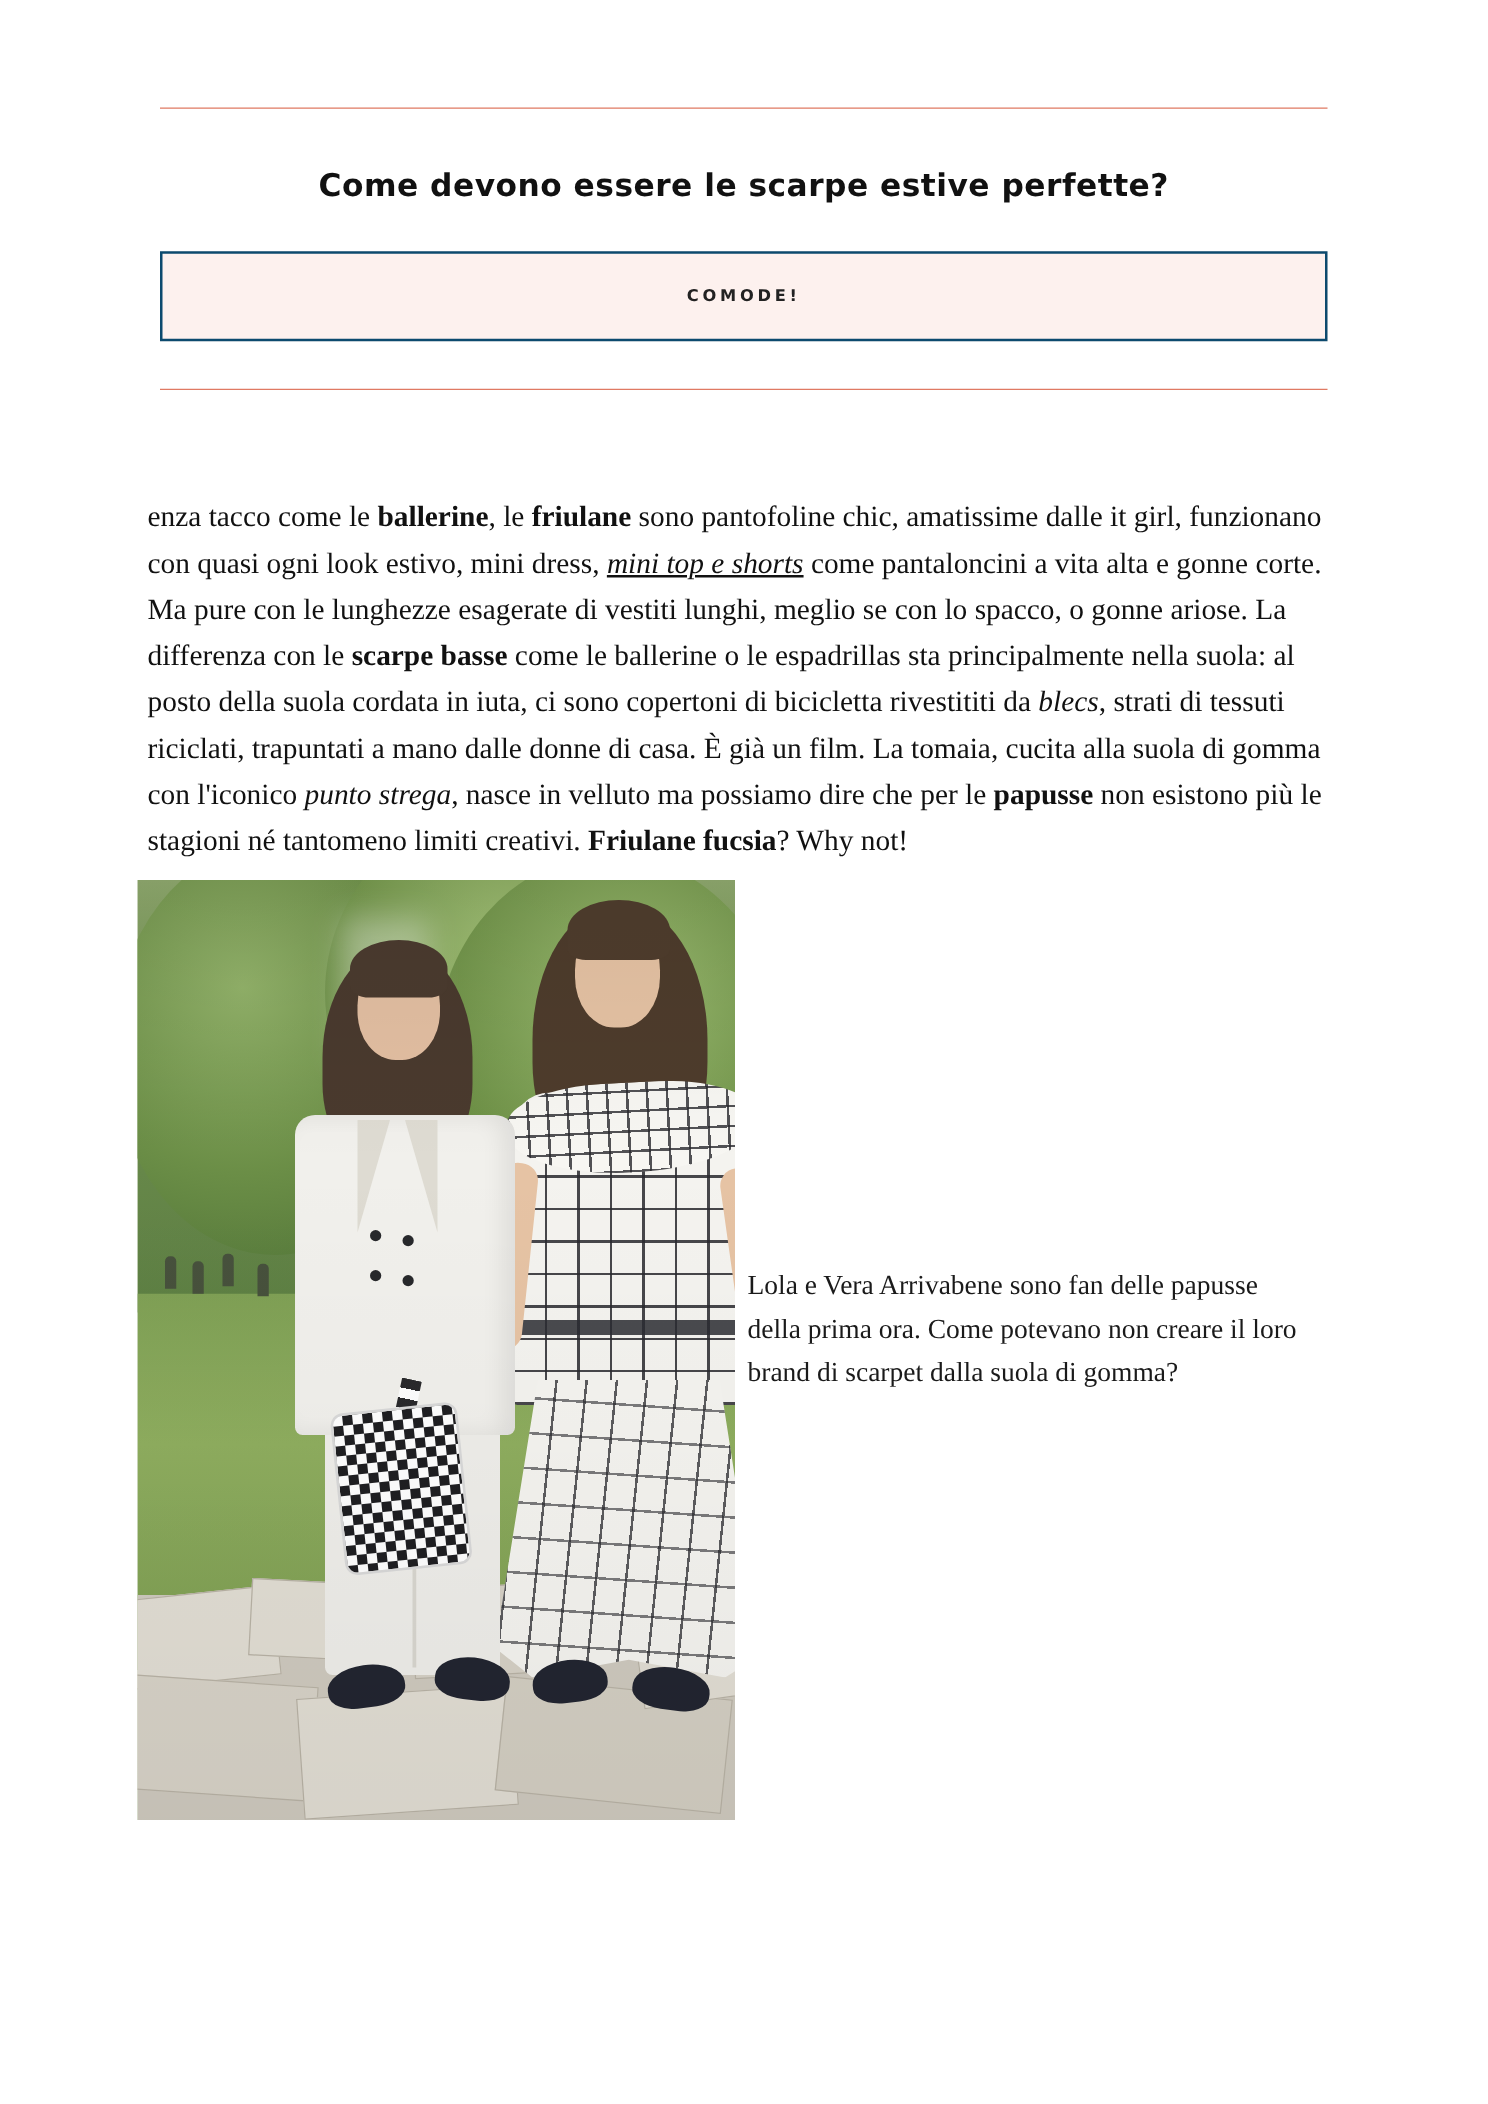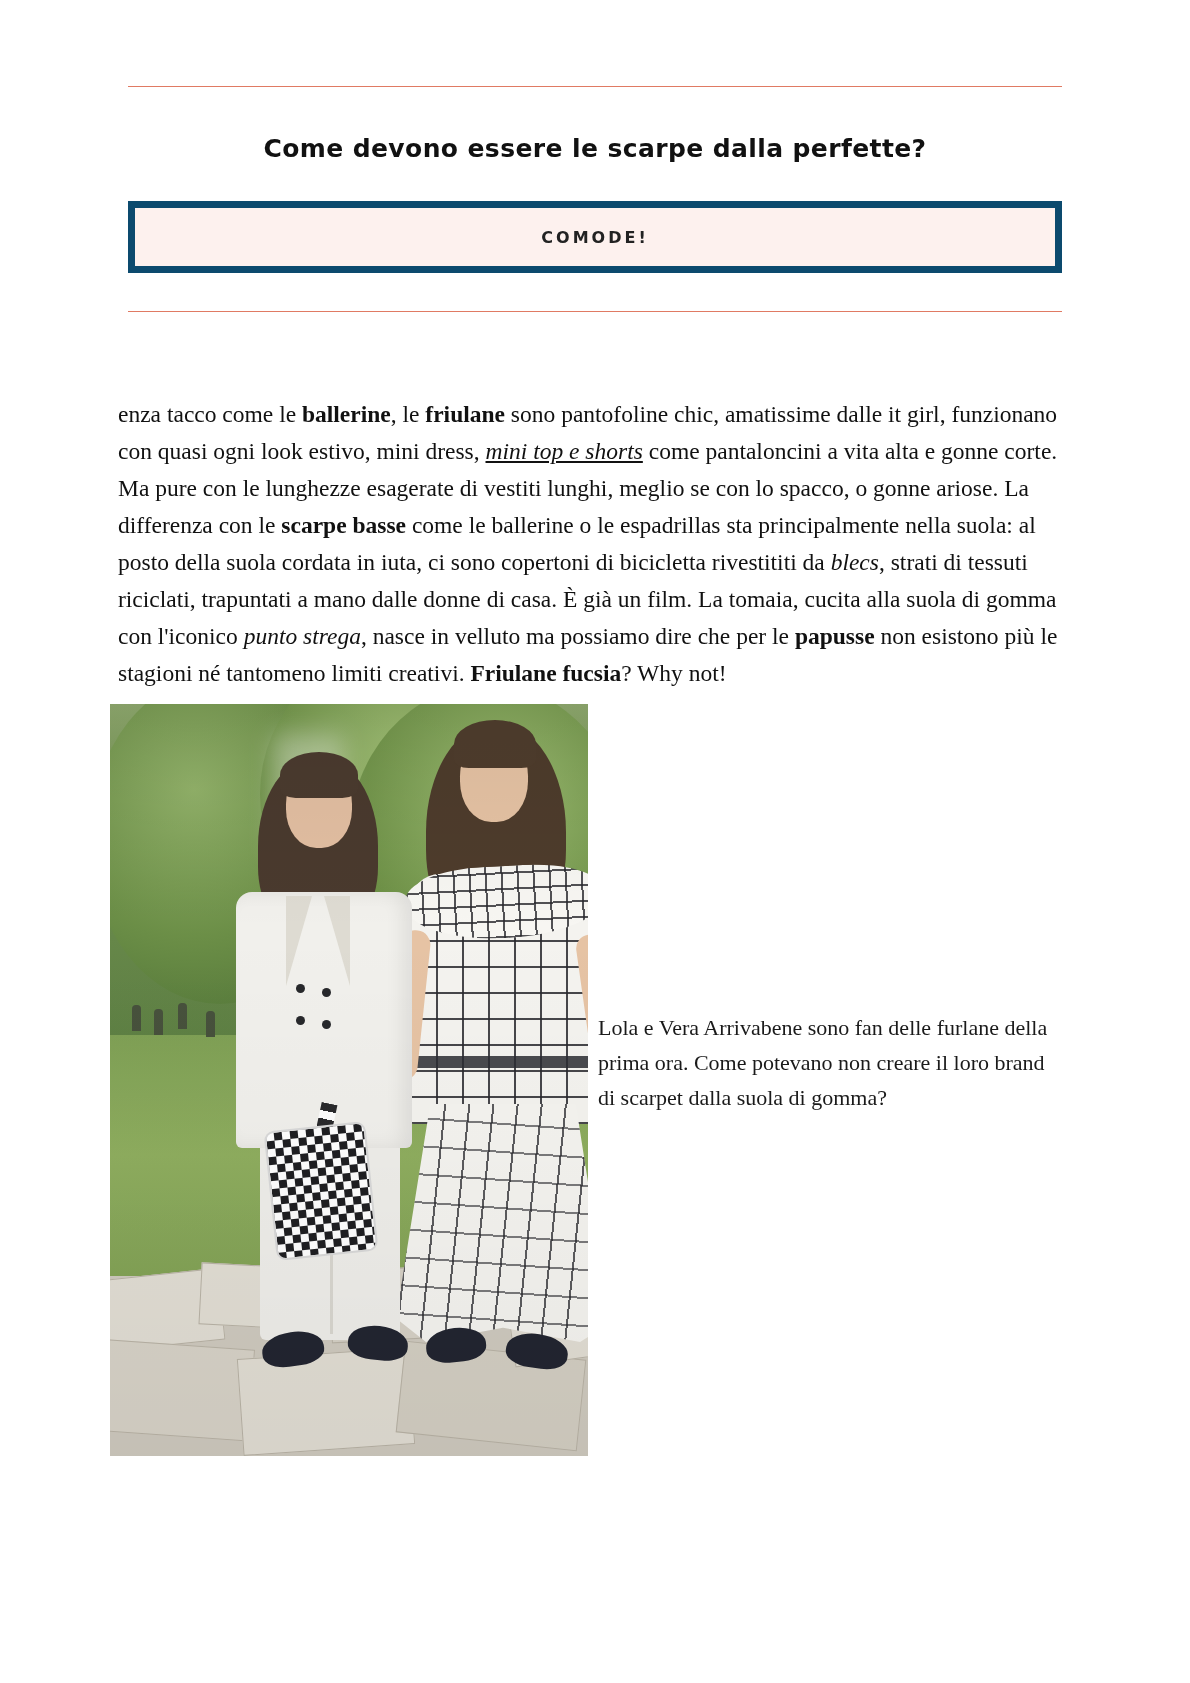--- a/index.html
+++ b/index.html
@@ -42,28 +42,28 @@
     color: #111111;
     padding: 47px 0 38px 0;
   }
   .poll-options {
     display: flex;
     gap: 18px;
     padding-bottom: 0;
   }
   .poll-option {
     flex: 1;
-    border: 7px solid #0c4a6e;
+    border: 2px solid #0c4a6e;
     background: #fdf1ee;
     height: 72px;
     display: flex;
     align-items: center;
     justify-content: center;
     font-family: "DejaVu Sans", sans-serif;
-    font-size: 16px;
+    font-size: 13px;
     font-weight: bold;
     letter-spacing: 3px;
     color: #222222;
     cursor: pointer;
     box-sizing: border-box;
   }
   .poll-bottom-rule {
     margin-top: 38px;
   }
 
@@ -306,21 +306,21 @@
     color: #1a1a1a;
   }
 </style>
 </head>
 <body>
 
 <div class="page">
 
   <div class="poll">
     <div class="rule"></div>
-    <div class="poll-question">Come devono essere le scarpe dalla perfette?</div>
+    <div class="poll-question">Come devono essere le scarpe estive perfette?</div>
     <div class="poll-options">
       <div class="poll-option">COMODE!</div>
     </div>
     <div class="rule poll-bottom-rule"></div>
   </div>
 
   <p class="article-body" id="article-paragraph"><span>enza tacco come le </span><b>ballerine</b><span>, le </span><b>friulane</b><span> sono pantofoline chic, amatissime dalle it girl, funzionano con quasi ogni look estivo, mini dress, </span><u>mini top e shorts</u><span> come pantaloncini a vita alta e gonne corte. Ma pure con le lunghezze esagerate di vestiti lunghi, meglio se con lo spacco, o gonne ariose. La differenza con le </span><b>scarpe basse</b><span> come le ballerine o le espadrillas sta principalmente nella suola: al posto della suola cordata in iuta, ci sono copertoni di bicicletta rivestititi da </span><i>blecs</i><span>, strati di tessuti riciclati, trapuntati a mano dalle donne di casa. È già un film. La tomaia, cucita alla suola di gomma con l'iconico </span><i>punto strega</i><span>, nasce in velluto ma possiamo dire che per le </span><b>papusse</b><span> non esistono più le stagioni né tantomeno limiti creativi. </span><b>Friulane fucsia</b><span>? Why not!</span></p>
 
   <div class="photo-wrap">
     <div class="photo">
@@ -378,15 +378,15 @@
 
       <div class="shoe sh1"></div>
       <div class="shoe sh2"></div>
       <div class="shoe sh3"></div>
       <div class="shoe sh4"></div>
 
       <div class="photo-shade"></div>
     </div>
   </div>
 
-  <div class="caption">Lola e Vera Arrivabene sono fan delle furlane della prima ora. Come potevano non creare il loro brand di scarpet dalla suola di gomma?</div>
+  <div class="caption">Lola e Vera Arrivabene sono fan delle papusse della prima ora. Come potevano non creare il loro brand di scarpet dalla suola di gomma?</div>
 
 </div>
 
 </body></html>

